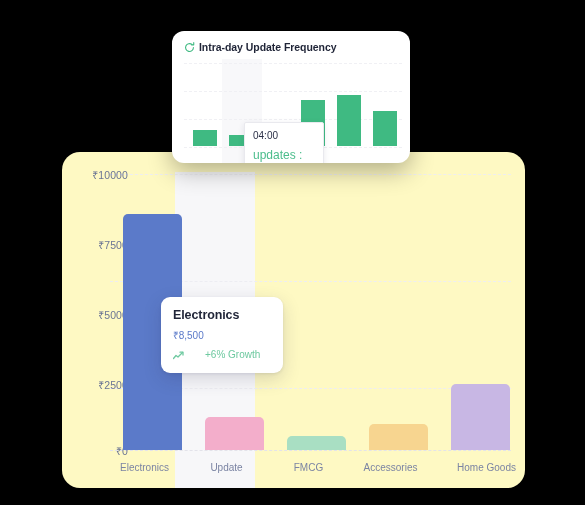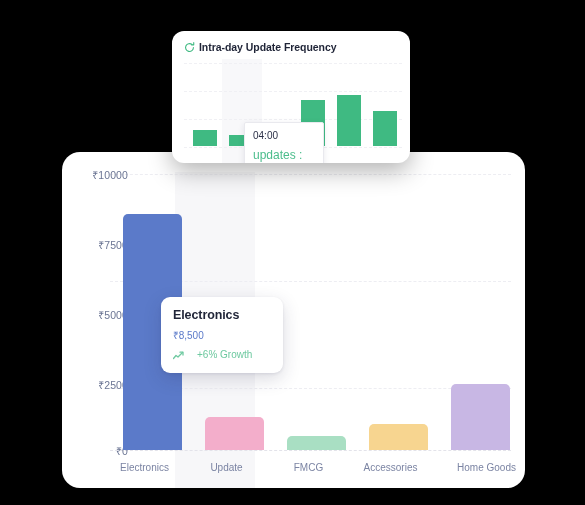--- a/index.html
+++ b/index.html
@@ -16,21 +16,21 @@
     -webkit-font-smoothing: antialiased;
   }
 
   
   .main-card {
     position: absolute;
     left: 62px;
     top: 152px;
     width: 463px;
     height: 336px;
-    background: #ffffff;
+    background: #fef9c3;
     border-radius: 18px;
     box-shadow: 0 10px 30px rgba(0,0,0,0.35);
     overflow: hidden;
   }
   .main-plot {
     position: absolute;
     left: 0; top: 0; right: 0; bottom: 0;
   }
 
   
@@ -123,21 +123,21 @@
     color: #5b7ac9;
     line-height: 1.2;
     margin-bottom: 7px;
   }
   .tt-growth {
     font-size: 10px;
     color: #6ec9a0;
     line-height: 1.2;
     display: flex;
     align-items: center;
-    gap: 12px;
+    gap: 20px;
   }
   .tt-growth svg { display: block; }
 
   
   .top-card {
     position: absolute;
     left: 172px;
     top: 31px;
     width: 238px;
     height: 132px;

